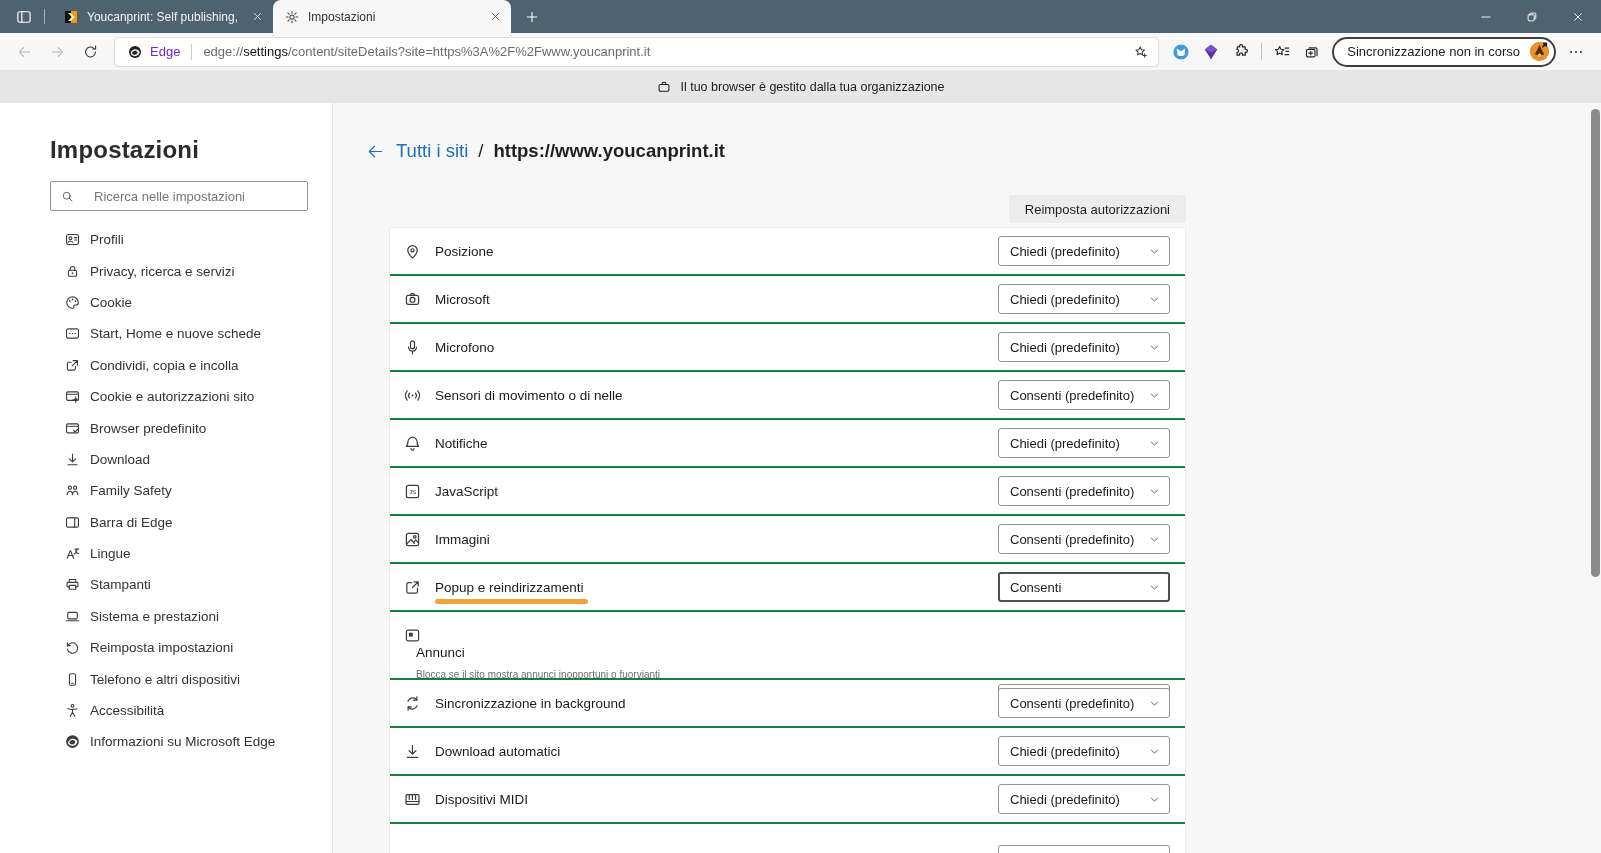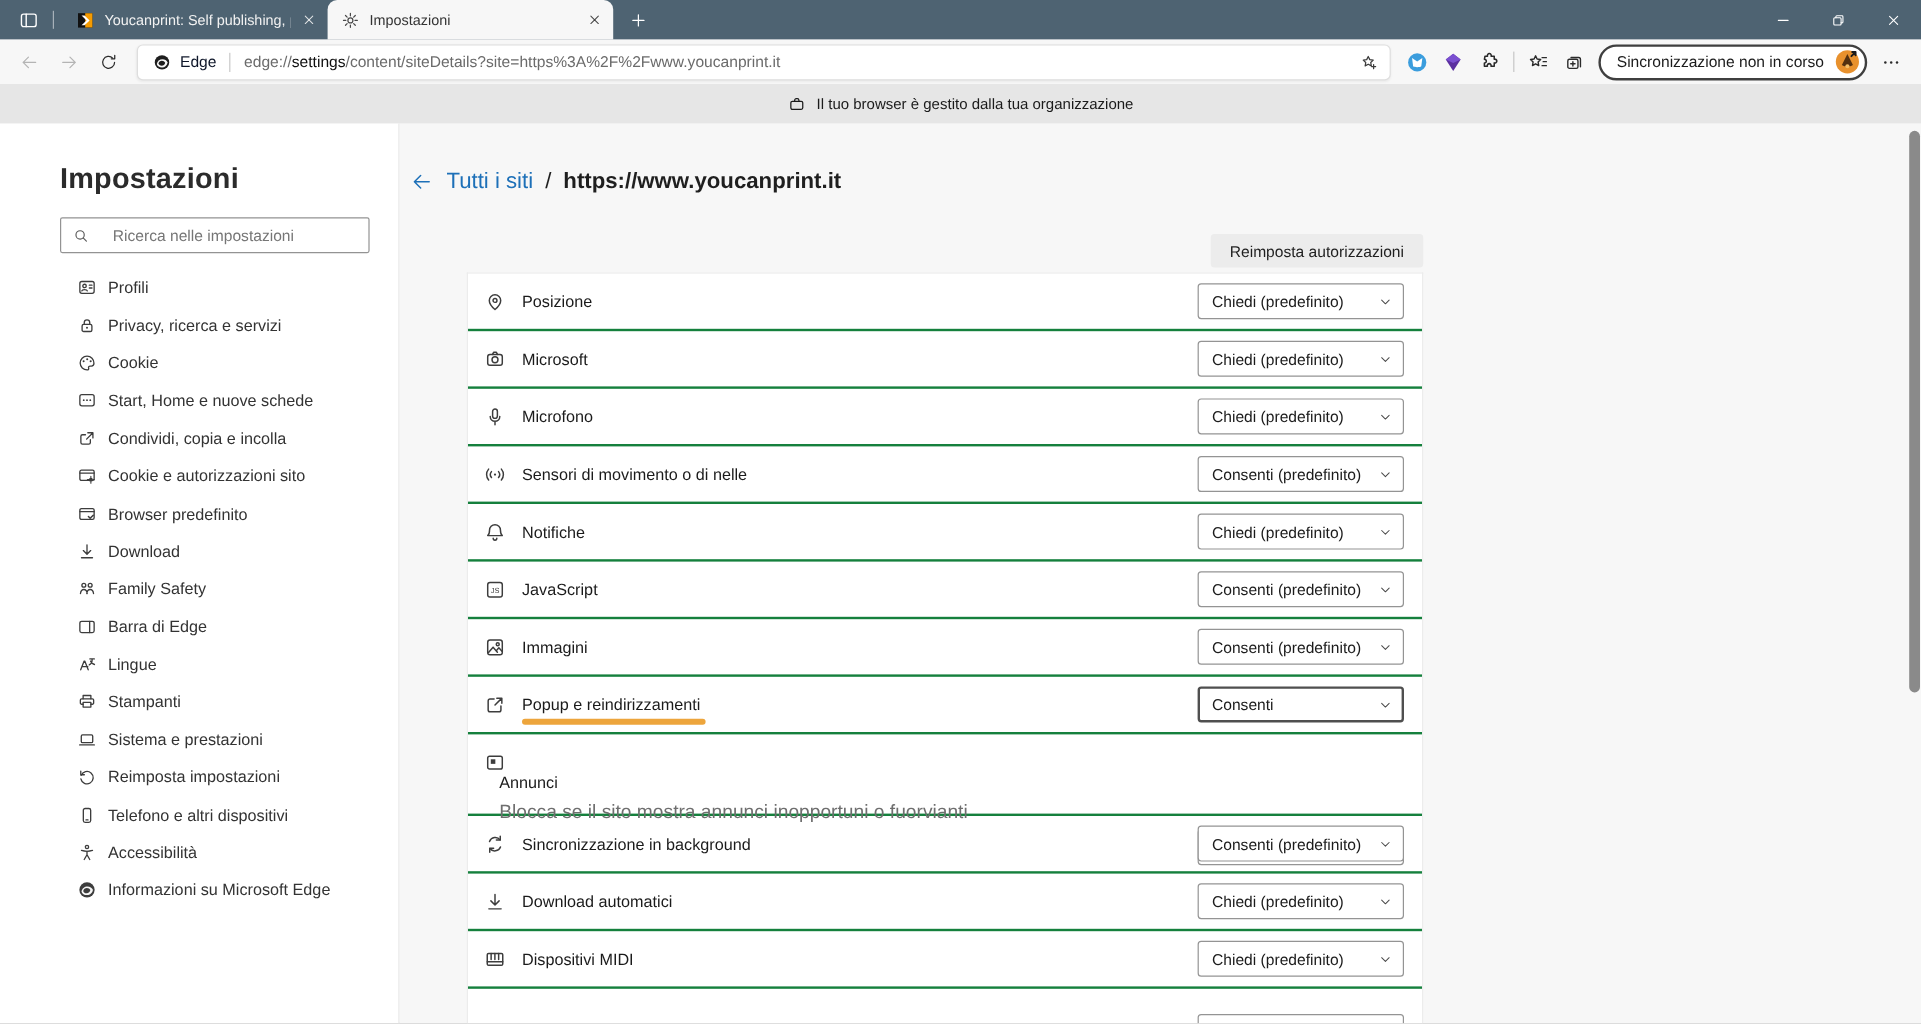--- a/index.html
+++ b/index.html
@@ -26,21 +26,21 @@
   .tb-spacer{flex:1;}
   .win-controls{display:flex;}
   .win-btn{width:46px;height:33px;display:flex;align-items:center;justify-content:center;color:#fff;}
   .win-btn span{width:14px;height:14px;display:block;}
 
   
   .toolbar{height:37px;background:#f7f7f7;display:flex;align-items:center;padding:0 10px 0 8px;}
   .nav-btn{width:33px;height:30px;padding:7px;color:#2b2b2b;border-radius:4px;flex-shrink:0;}
   .nav-btn.disabled{color:#b4b4b4;}
   .address{flex:1;height:30px;background:#fff;border:1px solid #dedede;border-radius:5px;display:flex;align-items:center;padding:0 4px 0 12px;margin:0 7px;box-shadow:0 1px 2px rgba(0,0,0,.05);min-width:0;}
-  .addr-edge{display:flex;align-items:center;gap:7px;font-size:13px;color:#0f172a;flex-shrink:0;}
+  .addr-edge{display:flex;align-items:center;gap:7px;font-size:13px;color:#6d28d9;flex-shrink:0;}
   .addr-edge .ic{width:16px;height:16px;color:#1e1e1e;}
   .addr-sep{width:1px;height:16px;background:#c9c9c9;margin:0 11px;flex-shrink:0;}
   .url{font-size:13px;color:#6b6b6b;white-space:nowrap;overflow:hidden;flex:1;min-width:0;}
   .url .url-host{color:#0f0f0f;}
   .addr-star{width:26px;height:26px;padding:5px;color:#3c3c3c;margin-left:6px;flex-shrink:0;border-radius:4px;}
   .tool-ic{width:30px;height:30px;padding:6px;color:#2b2b2b;border-radius:4px;flex-shrink:0;}
   .tool-ic.raw{padding:5px;}
   .tb2-sep{width:1px;height:17px;background:#c6c6c6;margin:0 5px;flex-shrink:0;}
   .sync-pill{height:30px;border:2px solid #3f3f3f;border-radius:16px;display:flex;align-items:center;gap:8px;background:#fff;font-size:13px;color:#1b1b1b;padding:0 3px 0 13px;margin:0 5px;flex-shrink:0;}
   .avatar{width:23px;height:23px;}
@@ -55,37 +55,37 @@
   .sb-title{margin:33px 0 0 50px;font-size:24px;font-weight:600;color:#2b2b2b;letter-spacing:.2px;}
   .sb-search{margin:17px 0 13px 50px;width:258px;height:30px;border:1px solid #939393;border-radius:2px;background:#fff;display:flex;align-items:center;gap:19px;padding:0 9px;}
   .sb-search .ic{width:15px;height:15px;color:#5a5a5a;flex-shrink:0;}
   .sb-search input{border:none;outline:none;font-size:13px;color:#333;width:100%;background:transparent;font-family:inherit;}
   .sb-search input::placeholder{color:#767676;}
   .sb-item{height:31.4px;display:flex;align-items:center;gap:9px;padding-left:64px;cursor:default;text-align:center;}
   .sb-item .ic{width:17px;height:17px;color:#3d3d3d;flex-shrink:0;}
   .sb-item .lbl{font-size:13.5px;color:#333;}
 
   .content{flex:1;position:relative;background:#f7f7f7;overflow:hidden;}
-  .crumbs{position:absolute;left:8px;top:37px;display:flex;align-items:center;gap:10px;}
+  .crumbs{position:absolute;left:32px;top:37px;display:flex;align-items:center;gap:10px;}
   .crumb-back{width:21px;height:21px;color:var(--accent,#1d70b8);padding:1px;}
   .crumb-link{font-size:18.5px;color:var(--accent,#1d70b8);cursor:pointer;}
   .crumb-sep{font-size:18.5px;color:#1f1f1f;}
   .crumb-site{font-size:18.5px;color:#1f1f1f;font-weight:700;}
   .reset-row{position:absolute;left:56px;top:92px;width:797px;display:flex;justify-content:flex-end;}
   .reset-btn{background:#ececec;border:none;border-radius:3px;font-size:13px;color:#1f1f1f;height:28px;padding:0 16px;font-family:inherit;cursor:pointer;}
 
   .card{position:absolute;left:56px;top:124px;width:797px;height:626px;background:#fff;border:1px solid #ececec;border-bottom:none;overflow:hidden;}
   .perm-row{display:flex;align-items:center;height:48px;padding:0 15px 0 13px;border-bottom:2px solid #15803d;}
   .perm-row.with-sub{height:68px;align-items:flex-start;padding-top:11px;flex-direction:column;}
   .perm-icon{width:19px;height:19px;color:#3d3d3d;flex-shrink:0;}
   .with-sub .perm-icon{margin-top:3px;}
   .perm-text{display:flex;flex-direction:column;margin-left:13px;}
   .perm-label{font-size:13.5px;color:#1b1b1b;position:relative;width:fit-content;}
   .perm-label.hl::after{content:"";position:absolute;left:0;right:-4px;bottom:-9px;height:4.5px;border-radius:2.5px;background:var(--highlight,#eda53c);}
-  .perm-sub{font-size:16px;color:#6e6e6e;margin-top:9px;}
+  .perm-sub{font-size:10px;color:#6e6e6e;margin-top:9px;}
   .dropdown{width:172px;height:30px;border:1px solid #949494;border-radius:3px;background:#fff;display:flex;align-items:center;justify-content:space-between;padding:0 8px 0 11px;font-size:13px;color:#1b1b1b;margin-left:auto;flex-shrink:0;cursor:pointer;}
   .dropdown.focused{border:2px solid #4f4f4f;padding:0 7px 0 10px;}
   .with-sub .dropdown{margin-top:4px;}
   .dd-chevron{width:13px;height:13px;color:#4a4a4a;flex-shrink:0;}
   .partial-row{height:30px;padding:21px 15px 0 13px;display:flex;}
   .partial-row .dropdown{height:30px;}
 
   .scroll-thumb{position:absolute;right:1px;top:6px;width:9px;height:468px;background:#8a8a8a;border-radius:4.5px;}
 </style>
 </head>

